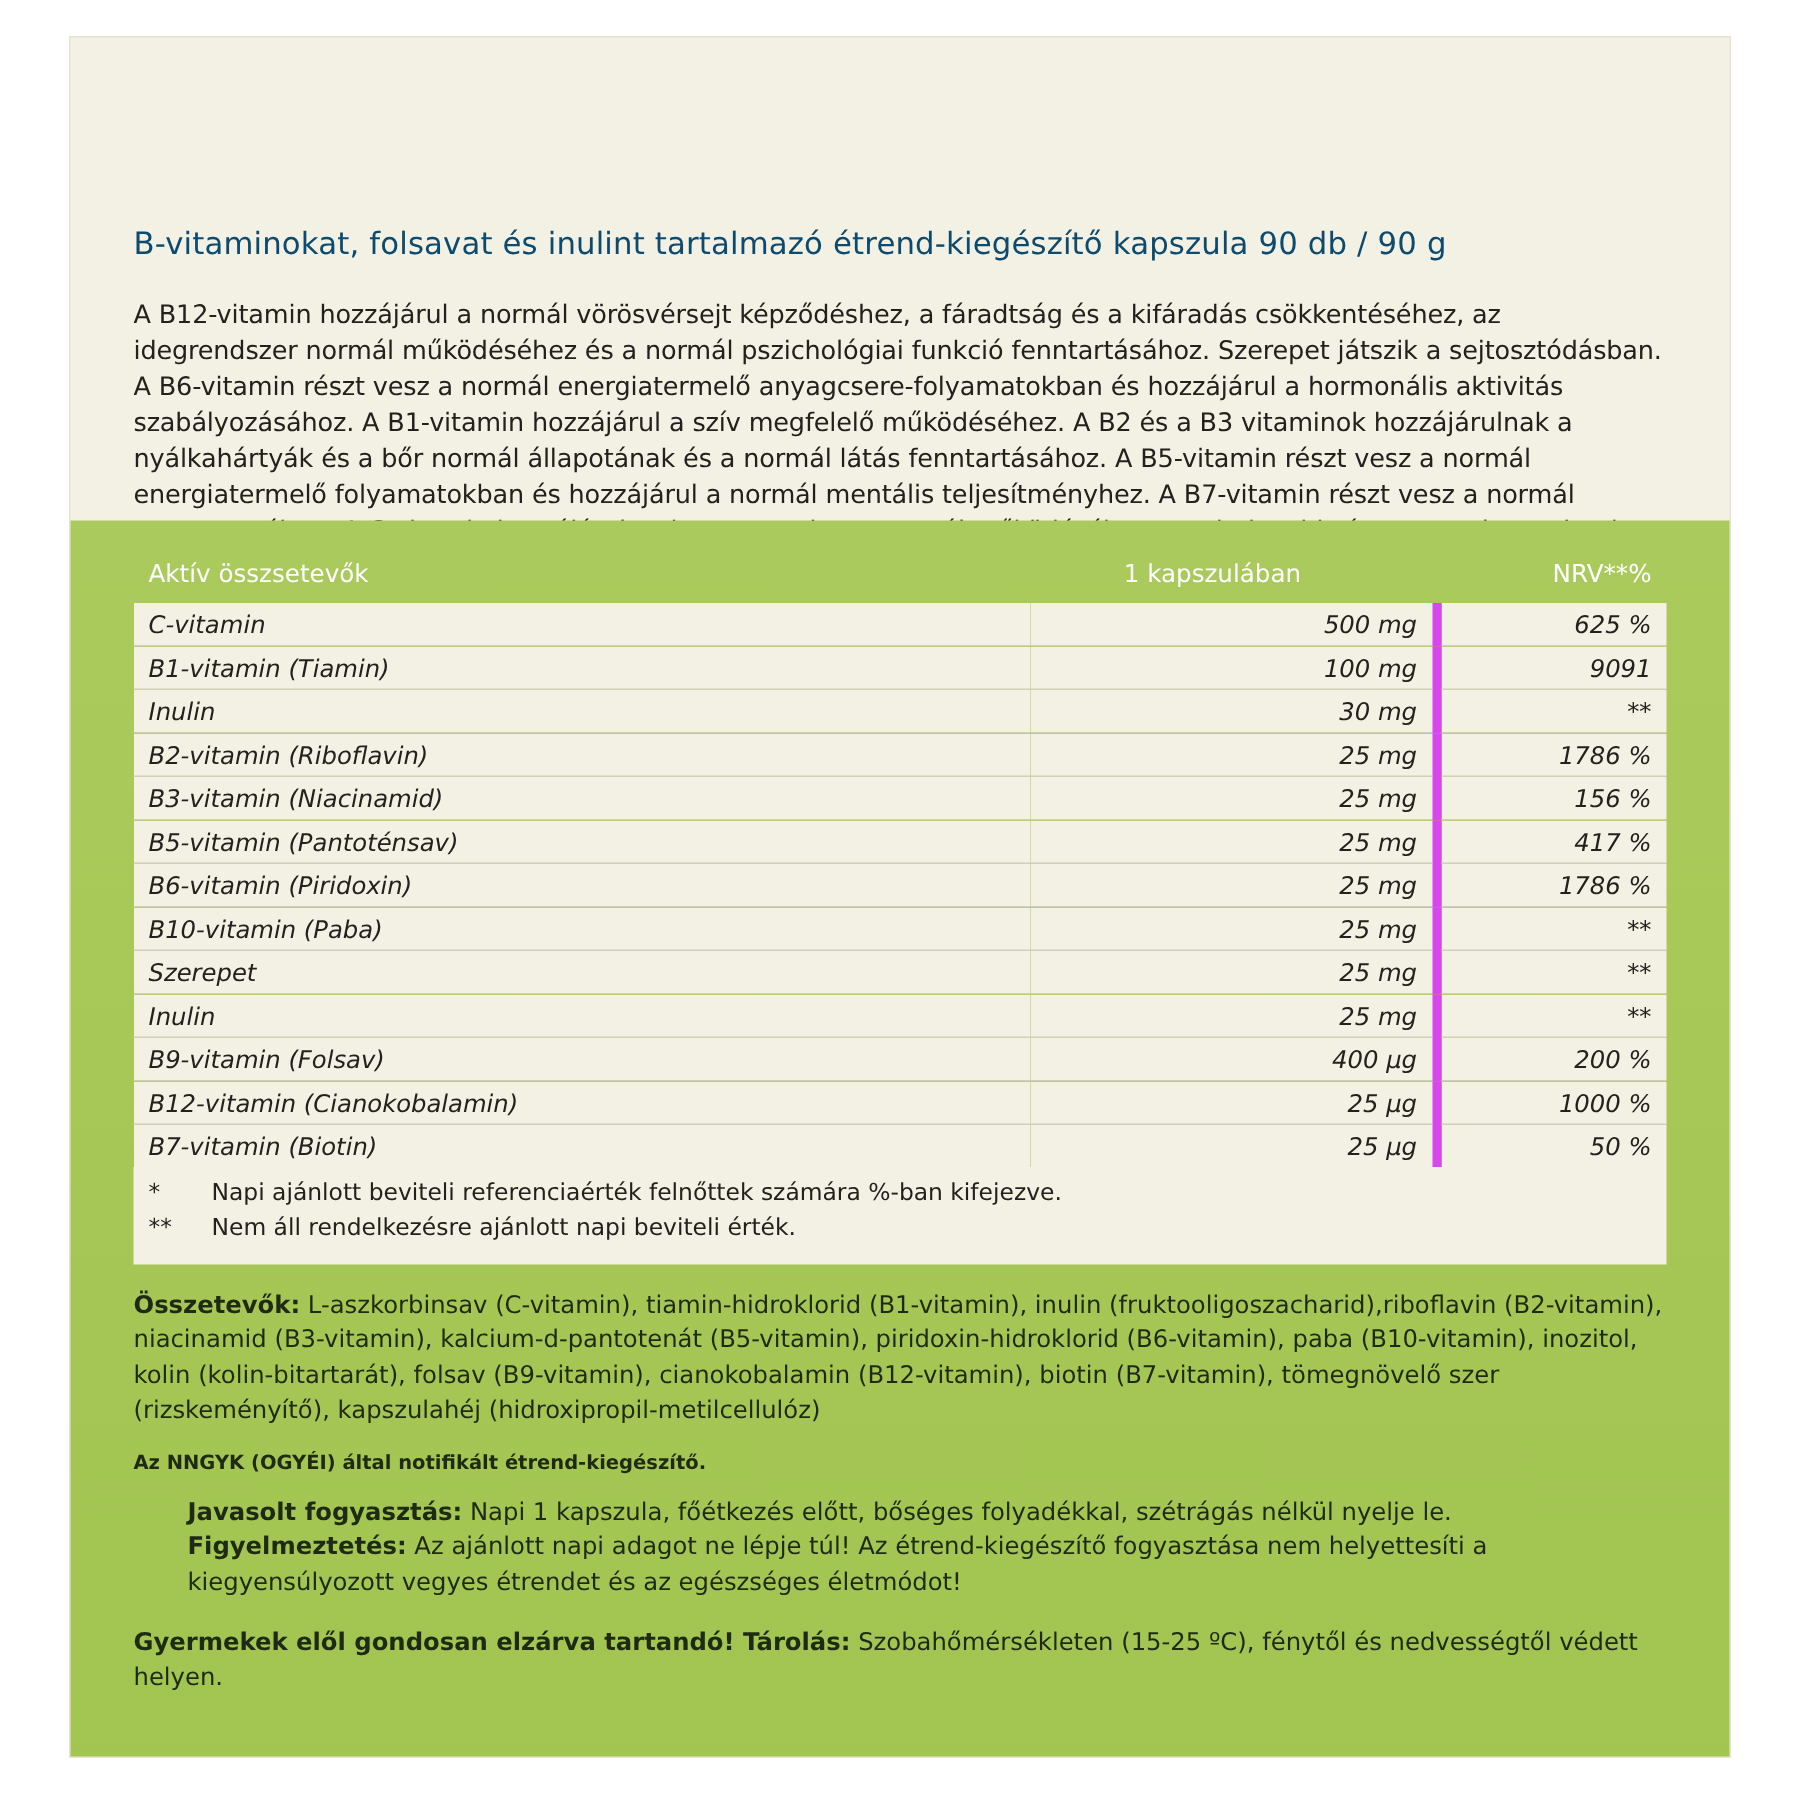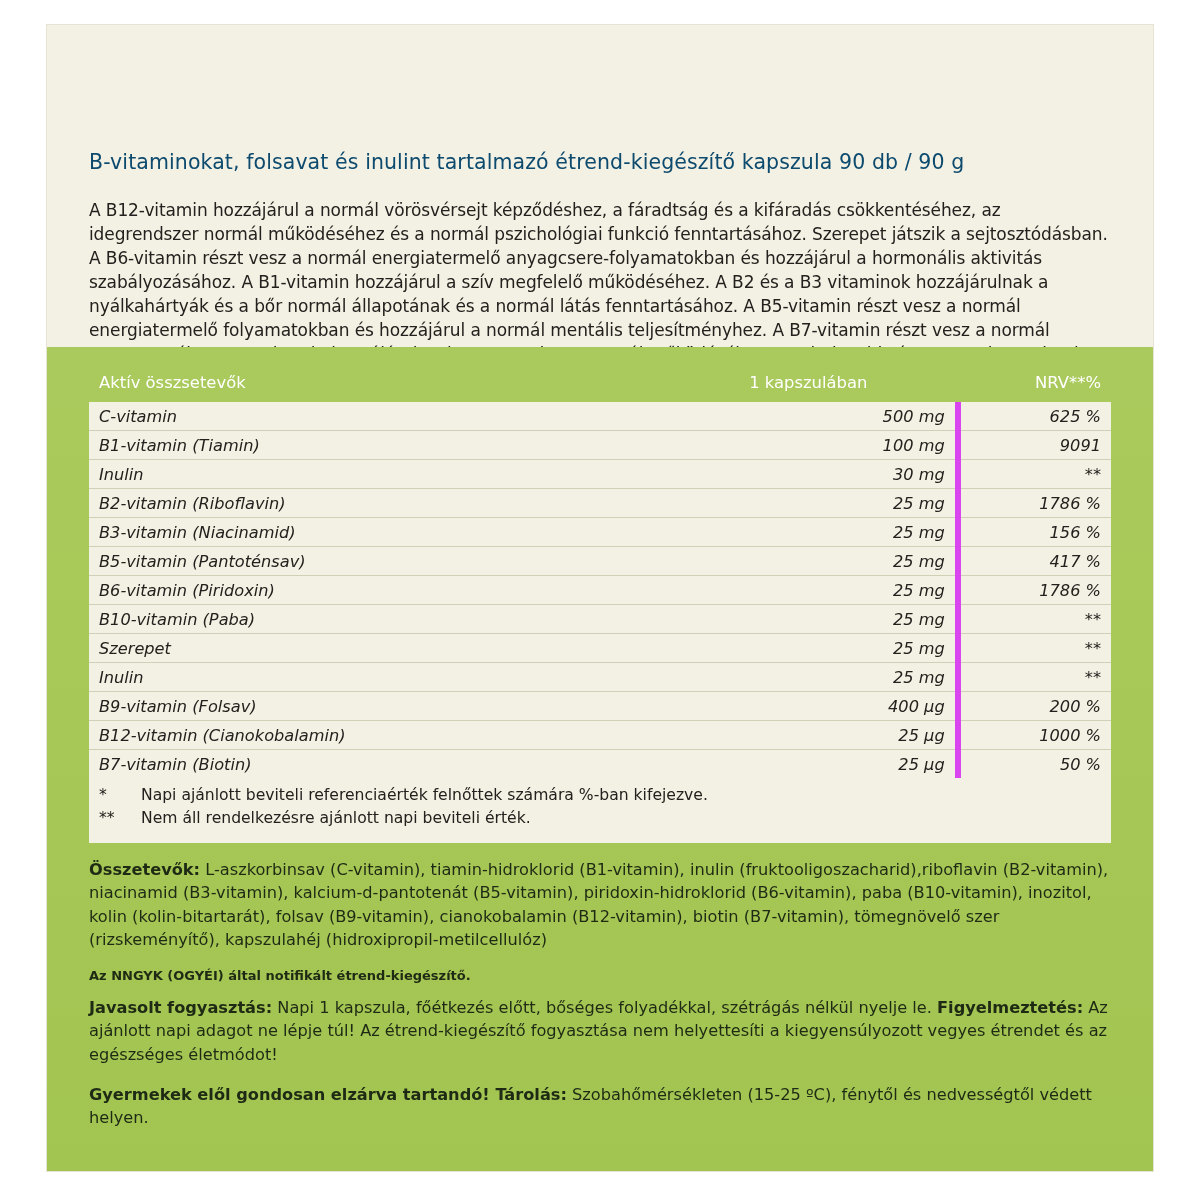--- a/index.html
+++ b/index.html
@@ -150,20 +150,21 @@
     font-size: 13px;
     font-weight: bold;
     color: #1e2a14;
   }
 
   .usage {
     margin-top: 13px;
     font-size: 16.2px;
     line-height: 1.45;
     color: #1e2a14;
+    margin-left: 36px;
   }
   .storage {
     margin-top: 10px;
     font-size: 16.2px;
     line-height: 1.45;
     color: #1e2a14;
   }
 </style>
 </head>
 <body>

